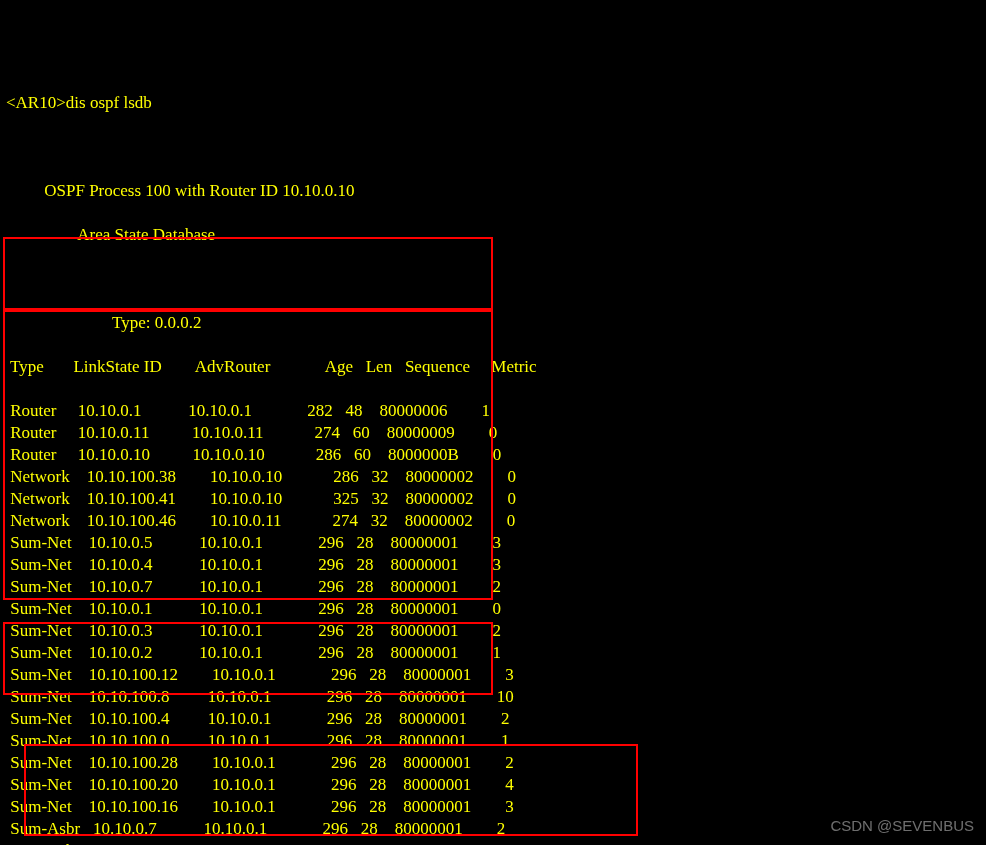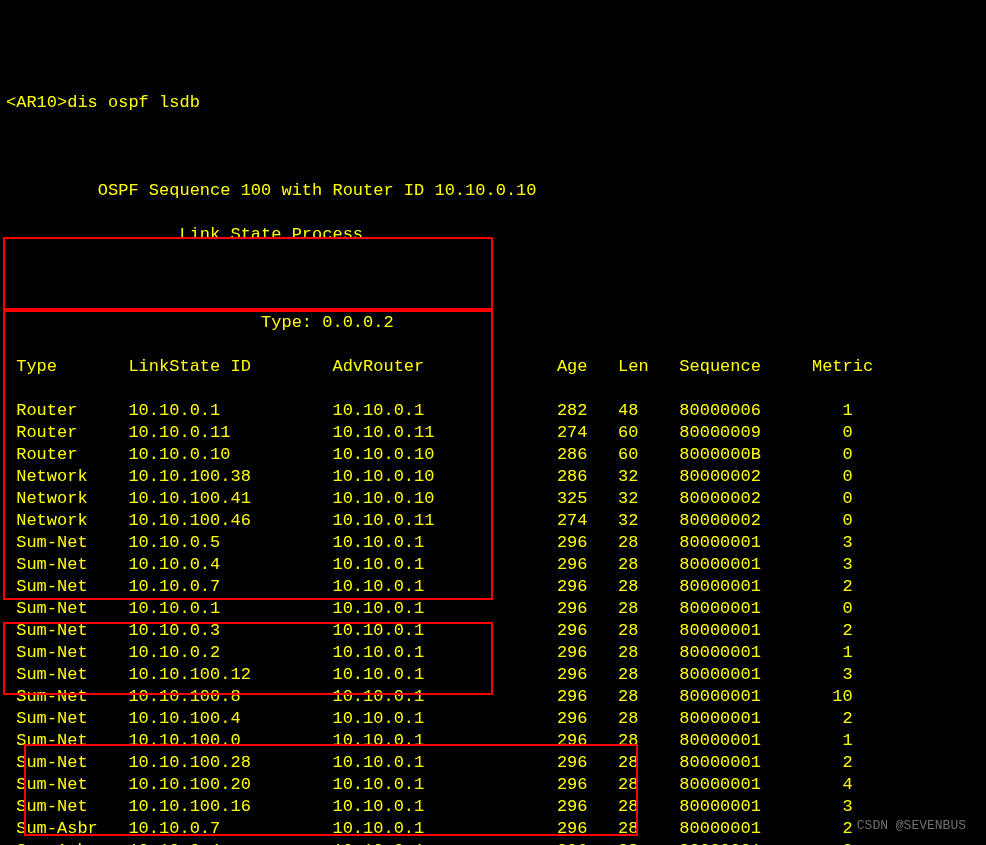--- a/index.html
+++ b/index.html
@@ -10,46 +10,46 @@
       line-height: 22px;
       margin: 0;
       padding: 4px 6px;
       width: 986px;
       height: 845px;
       box-sizing: border-box;
       position: relative;
       overflow: hidden;
       white-space: pre;
     }
-    .line { white-space: pre; }
+    .line { white-space: pre; font-family: Liberation Serif, serif; }
     .hl-box {
       position: absolute;
       border: 2px solid #ff0000;
       box-sizing: border-box;
       pointer-events: none;
     }
     .watermark {
       position: absolute;
-      right: 20px;
+      right: 12px;
       bottom: 8px;
       color: rgba(200,200,200,0.55);
-      font-family: Liberation Mono, monospace;
-      font-size: 13px;
+      font-family: Liberation Sans, sans-serif;
+      font-size: 15px;
       white-space: nowrap;
     }
   </style>
 </head>
 <body>
 
 
 
 <div class="line">&lt;AR10&gt;dis ospf lsdb</div>
 <div class="line"> </div>
-<div class="line">         OSPF Sequence 100 with Router ID 10.10.0.10</div>
-<div class="line">                 Link State Process</div>
+<div class="line">         OSPF Process 100 with Router ID 10.10.0.10</div>
+<div class="line">                 Area State Database</div>
 <div class="line"> </div>
 <div class="line">                         Type: 0.0.0.2</div>
 <div id="table-header" class="line"> Type       LinkState ID        AdvRouter             Age   Len   Sequence     Metric</div>
 <div id="rows-container"><div class="line"> Router     10.10.0.1           10.10.0.1             282   48    80000006        1</div><div class="line"> Router     10.10.0.11          10.10.0.11            274   60    80000009        0</div><div class="line"> Router     10.10.0.10          10.10.0.10            286   60    8000000B        0</div><div class="line"> Network    10.10.100.38        10.10.0.10            286   32    80000002        0</div><div class="line"> Network    10.10.100.41        10.10.0.10            325   32    80000002        0</div><div class="line"> Network    10.10.100.46        10.10.0.11            274   32    80000002        0</div><div class="line"> Sum-Net    10.10.0.5           10.10.0.1             296   28    80000001        3</div><div class="line"> Sum-Net    10.10.0.4           10.10.0.1             296   28    80000001        3</div><div class="line"> Sum-Net    10.10.0.7           10.10.0.1             296   28    80000001        2</div><div class="line"> Sum-Net    10.10.0.1           10.10.0.1             296   28    80000001        0</div><div class="line"> Sum-Net    10.10.0.3           10.10.0.1             296   28    80000001        2</div><div class="line"> Sum-Net    10.10.0.2           10.10.0.1             296   28    80000001        1</div><div class="line"> Sum-Net    10.10.100.12        10.10.0.1             296   28    80000001        3</div><div class="line"> Sum-Net    10.10.100.8         10.10.0.1             296   28    80000001       10</div><div class="line"> Sum-Net    10.10.100.4         10.10.0.1             296   28    80000001        2</div><div class="line"> Sum-Net    10.10.100.0         10.10.0.1             296   28    80000001        1</div><div class="line"> Sum-Net    10.10.100.28        10.10.0.1             296   28    80000001        2</div><div class="line"> Sum-Net    10.10.100.20        10.10.0.1             296   28    80000001        4</div><div class="line"> Sum-Net    10.10.100.16        10.10.0.1             296   28    80000001        3</div><div class="line"> Sum-Asbr   10.10.0.7           10.10.0.1             296   28    80000001        2</div><div class="line"> Sum-Asbr   10.10.0.4           10.10.0.1             296   28    80000001        3</div></div>
 
 
 
 
 
 

